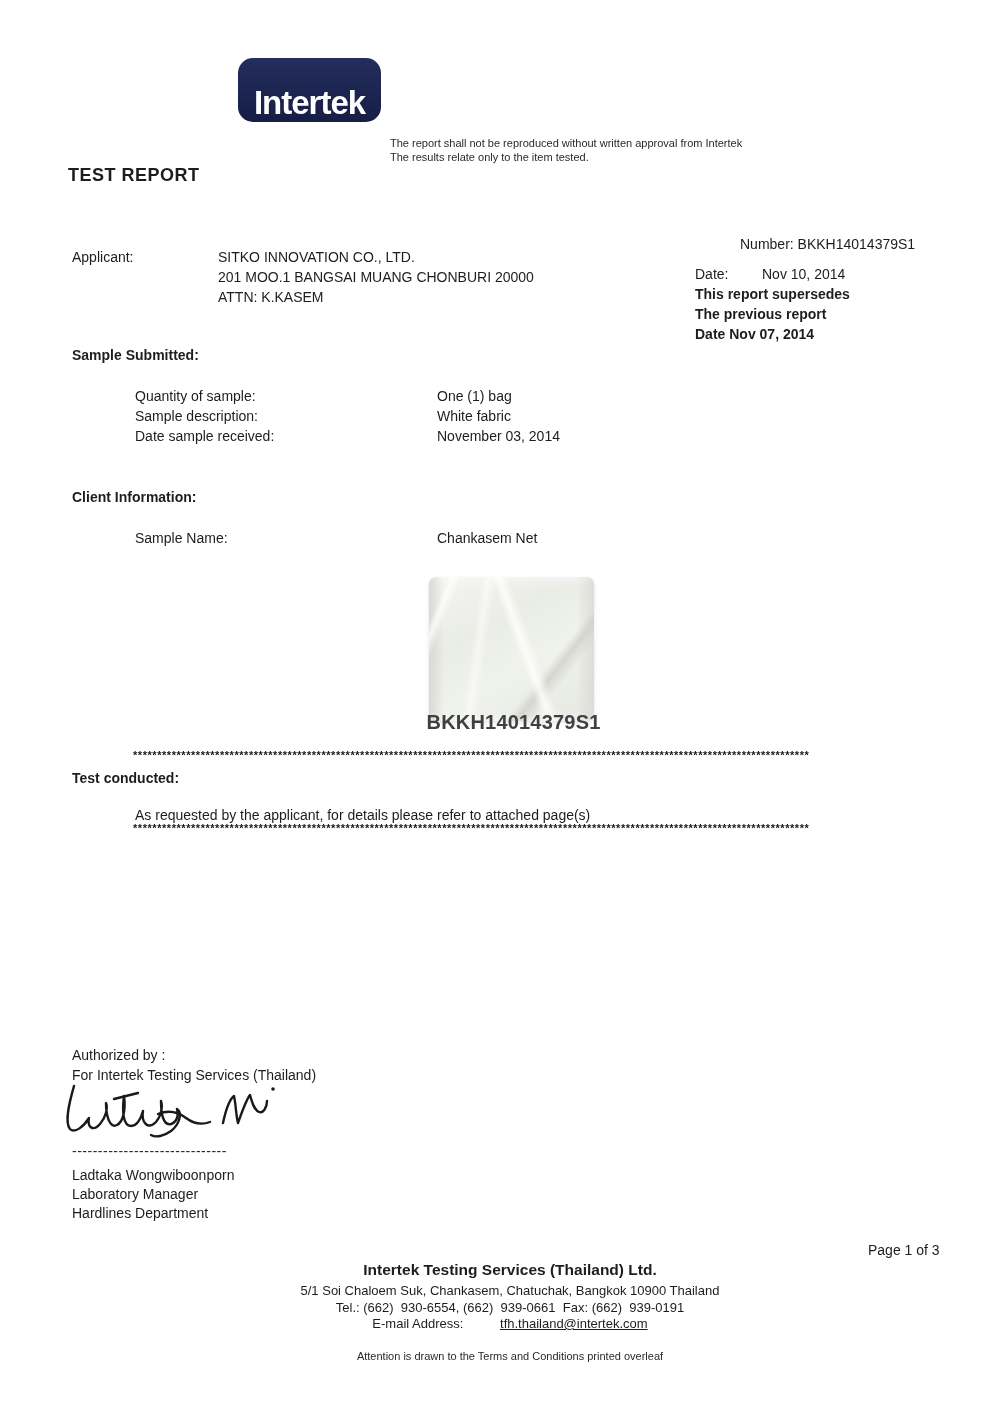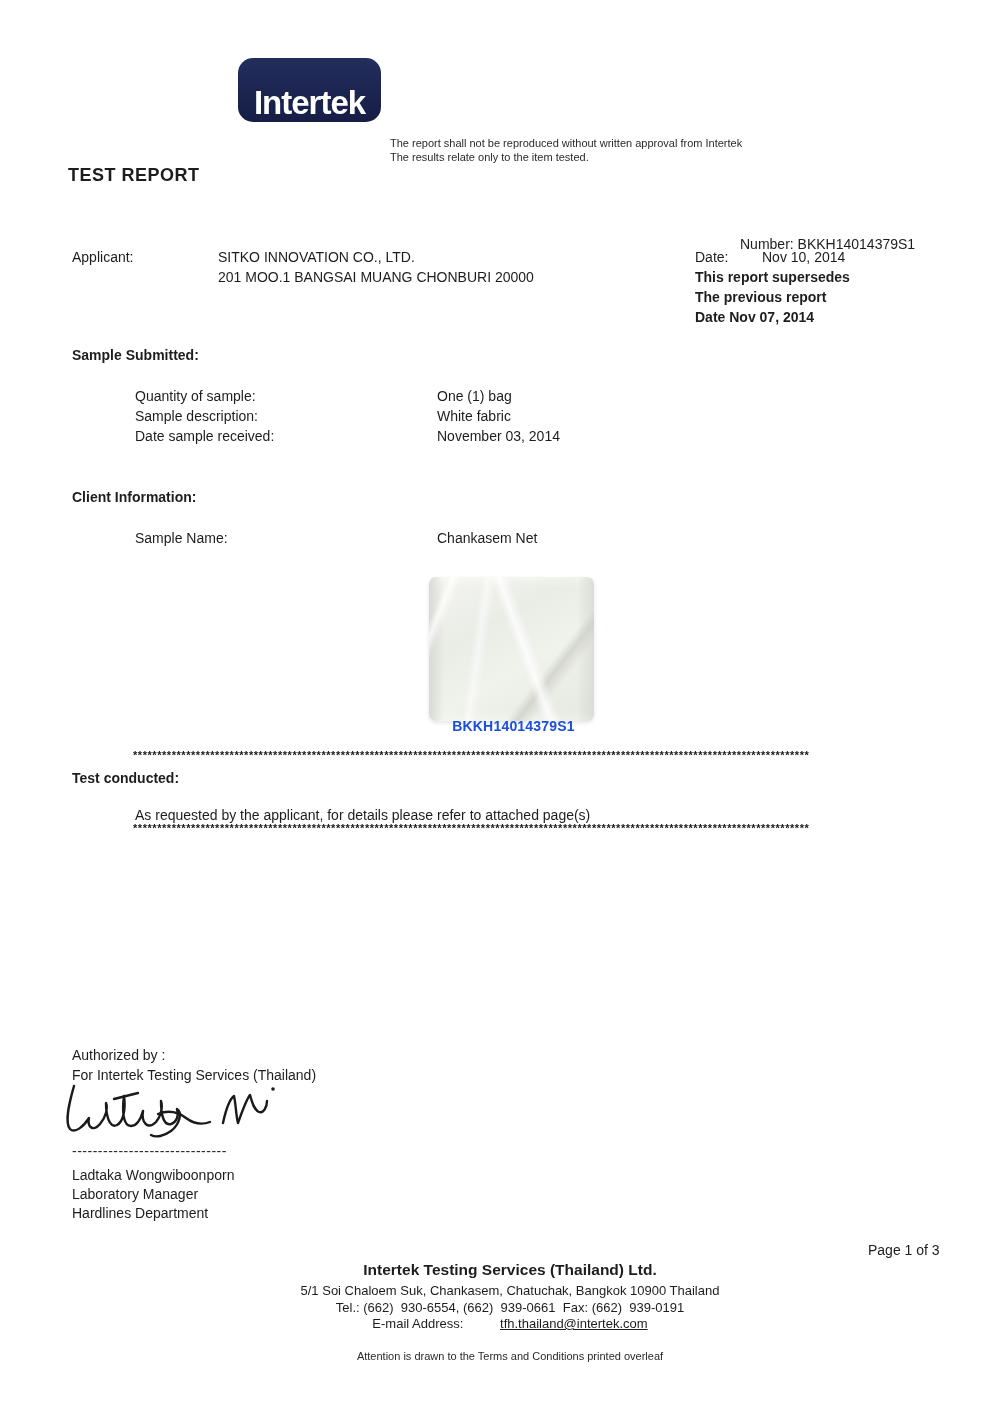--- a/index.html
+++ b/index.html
@@ -17,21 +17,21 @@
     display:flex;align-items:flex-end;justify-content:center;
   }
   .logo span{color:#ffffff;font-size:33px;font-weight:bold;letter-spacing:-1px;}
   
   .disclaimer{left:390px;top:137px;font-size:11px;line-height:13.5px;color:#2a2a2a;}
   .title{left:68px;top:165px;font-size:18px;letter-spacing:.5px;margin:0;}
   .number{left:740px;top:206px;font-size:14px;margin-top:28px;}
   
   .applicant-label{left:72px;top:247px;}
   .applicant-lines{left:218px;top:247px;}
-  .date-block{left:695px;top:247px;}
+  .date-block{left:695px;top:264px;}
   .date-label{display:inline-block;width:67px;}
   
   .sh-sample{left:72px;top:345px;}
   .sh-client{left:72px;top:487px;}
   .sh-test{left:72px;top:768px;}
   
   .kv{left:135px;top:386px;}
   .kv-sn{left:135px;top:528px;}
   .kv-label{display:inline-block;width:302px;}
   
@@ -49,21 +49,21 @@
     background:
       linear-gradient(112deg,transparent 8%,rgba(255,255,255,.75) 11%,transparent 15%),
       linear-gradient(98deg,transparent 28%,rgba(255,255,255,.55) 32%,transparent 37%),
       linear-gradient(70deg,transparent 52%,rgba(255,255,255,.8) 56%,transparent 61%),
       linear-gradient(128deg,transparent 68%,rgba(206,208,200,.8) 72%,transparent 78%),
       linear-gradient(90deg,rgba(203,205,198,.7) 0%,transparent 9%),
       linear-gradient(270deg,rgba(203,205,198,.6) 0%,transparent 10%);
   }
   .photo-caption{
     position:absolute;left:0;right:0;bottom:3px;text-align:center;
-    font-weight:bold;font-size:14px;color:#1d4ed8;letter-spacing:.2px;
+    font-weight:bold;font-size:20px;color:#404040;letter-spacing:.2px;
   }
   
   .sep{width:803px;font-size:11px;font-weight:bold;letter-spacing:.55px;
        white-space:nowrap;overflow:hidden;color:#161616;}
   .sep1{left:133px;top:749px;}
   .sep2{left:133px;top:822px;}
   .test-body{left:135px;top:805px;}
   
   .auth1{left:72px;top:1045px;}
   .auth2{left:72px;top:1065px;}
@@ -96,20 +96,21 @@
     <div>The results relate only to the item tested.</div>
   </div>
 
   <h1 class="abs title">TEST REPORT</h1>
   <div class="abs number fs14">Number: BKKH14014379S1</div>
 
   <div class="abs applicant-label fs14">Applicant:</div>
   <div class="abs applicant-lines fs14">
     <div>SITKO INNOVATION CO., LTD.</div>
     <div>201 MOO.1 BANGSAI MUANG CHONBURI 20000</div>
+    <div>ATTN: K.KASEM</div>
   </div>
 
   <div class="abs date-block fs14">
     <div>
       <span class="date-label">Date:</span><span>Nov 10, 2014</span>
     </div>
     <div class="b">This report supersedes</div>
     <div class="b">The previous report</div>
     <div class="b">Date Nov 07, 2014</div>
   </div>

